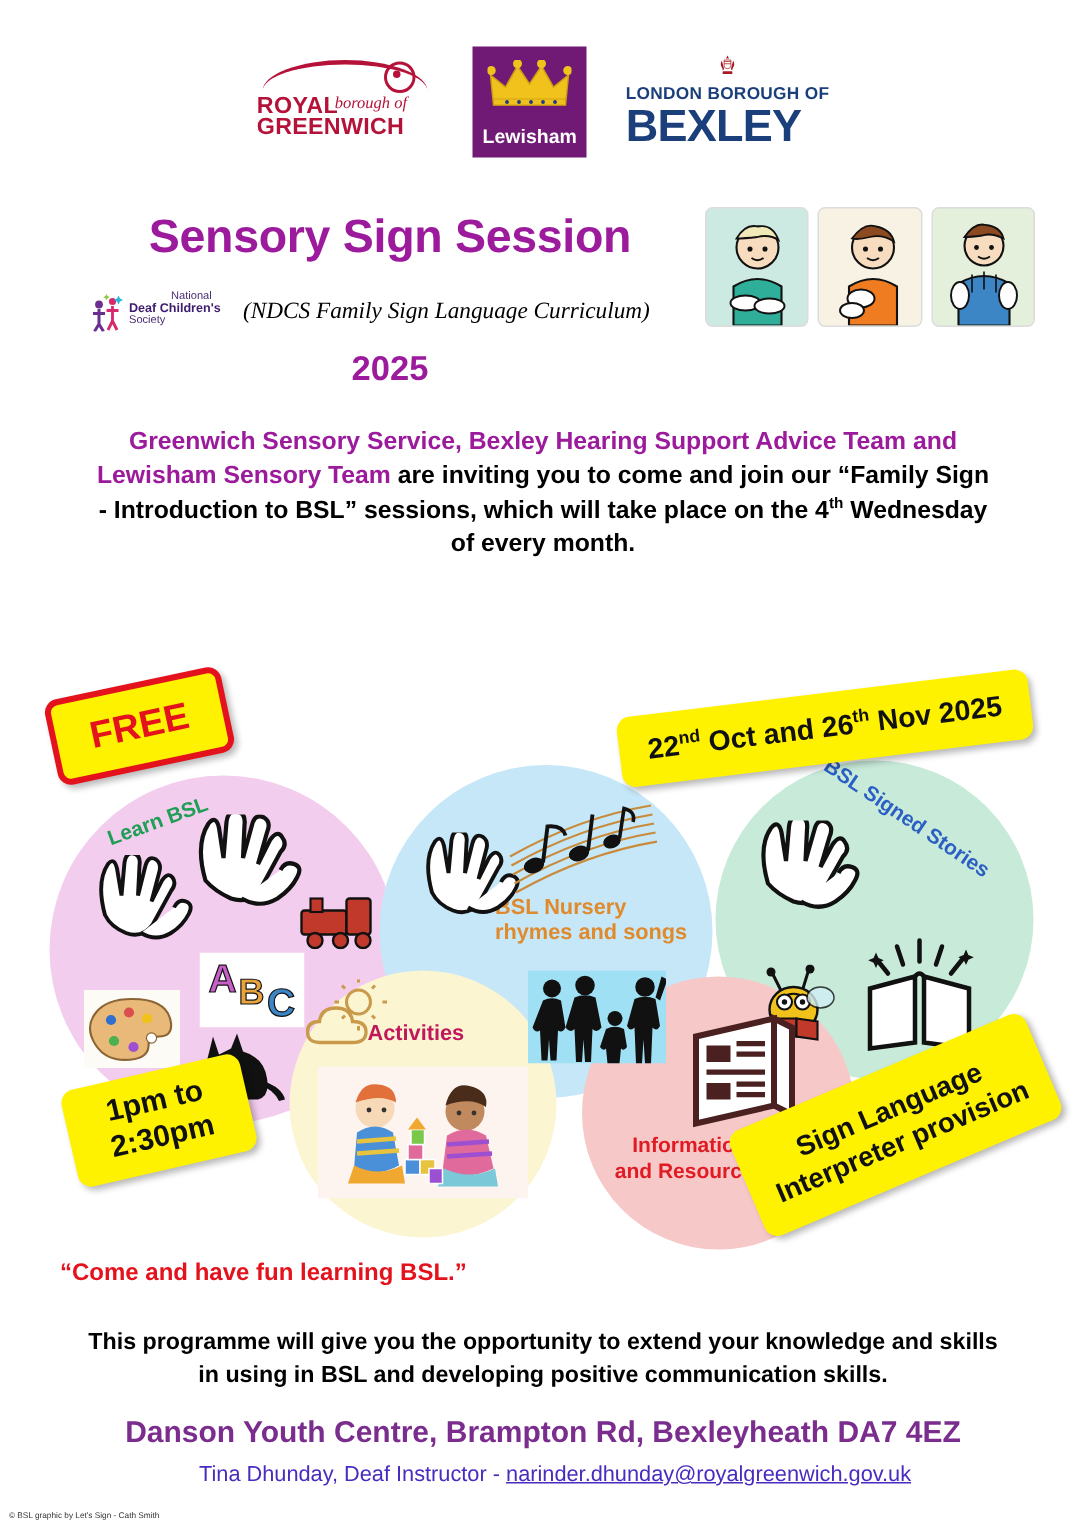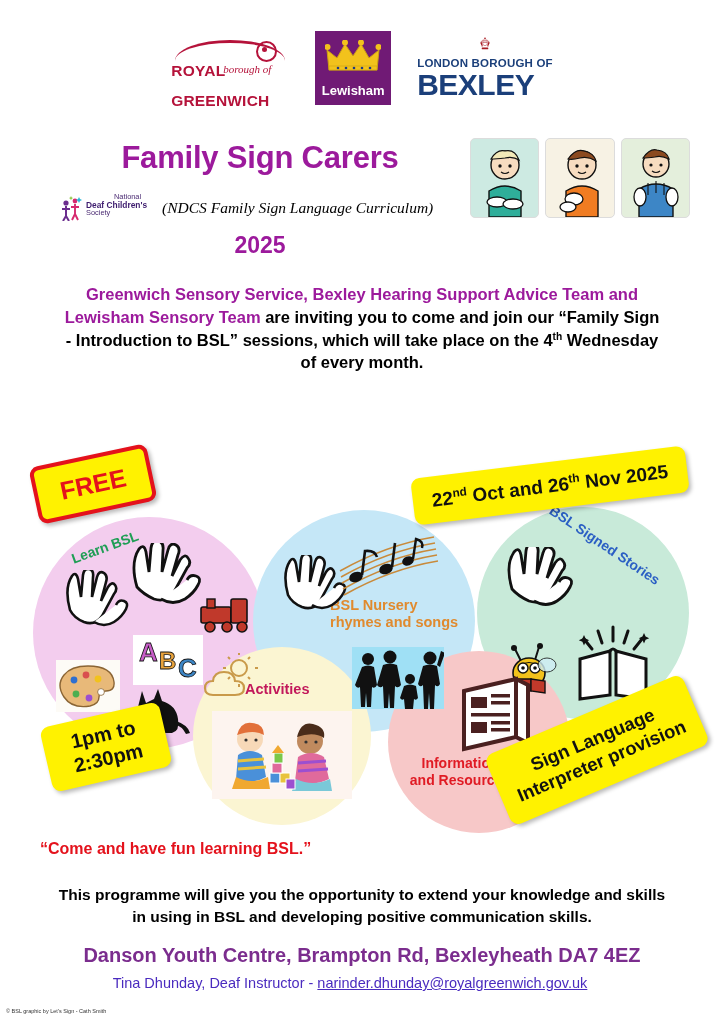--- a/index.html
+++ b/index.html
@@ -20,21 +20,21 @@
   .gw-swoosh{position:absolute;left:4px;top:4px;width:110px;height:22px;
              border-top:3px solid #b5123a;border-radius:60% 60% 0 0 / 100% 100% 0 0;}
   .gw-rose{position:absolute;right:12px;top:5px;width:17px;height:17px;border-radius:50%;
            border:2px solid #b5123a;}
   .gw-rose:after{content:"";position:absolute;left:4px;top:4px;width:5px;height:5px;
            border-radius:50%;background:#b5123a;}
   .gw-royal{position:absolute;left:0;top:26px;font-size:15.5px;font-weight:bold;
             color:#b5123a;letter-spacing:.3px;}
   .gw-boro{position:absolute;left:52px;top:27px;font-size:11px;font-style:italic;
            color:#b5123a;font-family:"Liberation Serif",serif;}
-  .gw-green{position:absolute;left:0;top:56px;font-size:15.5px;font-weight:bold;
+  .gw-green{position:absolute;left:0;top:40px;font-size:15.5px;font-weight:bold;
             color:#b5123a;letter-spacing:.2px;}
 
   .logo-lewisham{width:76px;height:74px;background:#701a75;position:relative;
                  display:flex;flex-direction:column;justify-content:flex-end;align-items:center;}
   .lw-crown{position:absolute;top:9px;left:50%;transform:translateX(-50%);}
   .lw-name{color:#ffffff;font-size:13px;font-weight:bold;padding-bottom:7px;}
 
   .logo-bexley{display:flex;align-items:center;gap:7px;height:64px;flex-direction:column;}
   .bx-crest{width:46px;height:58px;position:relative;}
   .bx-text{display:flex;flex-direction:column;justify-content:center;line-height:1;}
@@ -107,21 +107,21 @@
   .b-interp{left:490px;top:712px;width:214px;height:76px;font-size:18.5px;line-height:1.25;
             transform:rotate(-23deg);}
 
   
   .quote{position:absolute;top:840px;left:40px;font-size:16px;font-weight:bold;
          color:#e4121c;}
   .prog{position:absolute;top:884px;left:52px;width:620px;text-align:center;
         font-size:15.5px;font-weight:bold;line-height:1.45;color:#000;}
   .venue{position:absolute;top:944px;left:32px;width:660px;text-align:center;
          font-size:20px;font-weight:bold;color:#7b2d8e;}
-  .contact{position:absolute;top:975px;left:20px;width:660px;text-align:center;
+  .contact{position:absolute;top:975px;left:40px;width:660px;text-align:center;
            font-size:14.5px;color:#4a2bbf;}
   .contact a{color:#4a2bbf;text-decoration:underline;}
   .credit{position:absolute;top:1008px;left:6px;font-size:5.5px;color:#333;}
 </style>
 </head>
 <body>
 
 <div class="poster">
 
   <div class="logos">
@@ -160,21 +160,21 @@
         <path d="M38 18 Q44 26 38 36 Q35 40 36 44 L32 40" fill="#a81b22"></path>
         <rect x="10" y="46" width="26" height="7" rx="2" fill="#a81b22"></rect>
       </svg>
       <div class="bx-text">
         <div class="bx-lon">LONDON BOROUGH OF</div>
         <div class="bx-big">BEXLEY</div>
       </div>
     </div>
   </div>
 
-  <div class="title">Family Sign Carers</div>
+  <div class="title">Sensory Sign Session</div>
 
   <div class="ndcs-row">
     <div class="ndcs-logo">
       <svg class="ndcs-people" width="24" height="26" viewBox="0 0 24 26">
         <circle cx="6" cy="8" r="2.6" fill="#6b2d8e"></circle>
         <path d="M6 11 L6 21 M2 14 L10 14 M6 21 L3 26 M6 21 L9 26" stroke="#6b2d8e" stroke-width="2" fill="none"></path>
         <circle cx="15" cy="6" r="2.4" fill="#d6296e"></circle>
         <path d="M15 9 L15 19 M11 12 L19 12 M15 19 L12 25 M15 19 L18 25" stroke="#d6296e" stroke-width="1.9" fill="none"></path>
         <path d="M19 2 l1 2 2 1 -2 1 -1 2 -1 -2 -2 -1 2 -1Z" fill="#2bb7d6"></path>
         <path d="M11 1 l.7 1.4 1.4 .7 -1.4 .7 -.7 1.4 -.7 -1.4 -1.4 -.7 1.4 -.7Z" fill="#8dc63f"></path>

